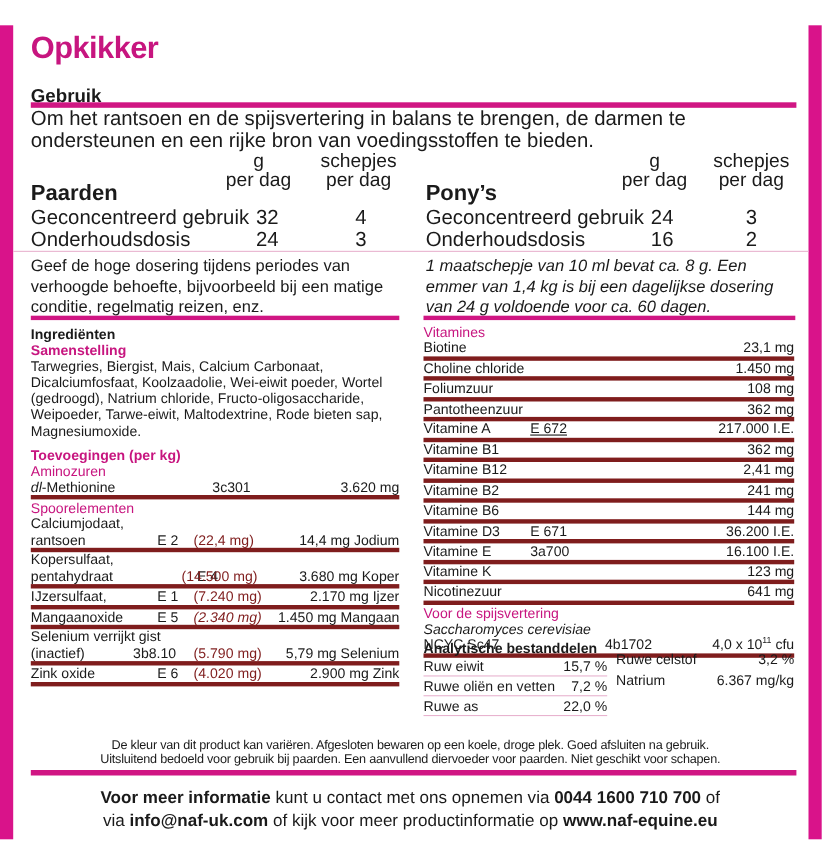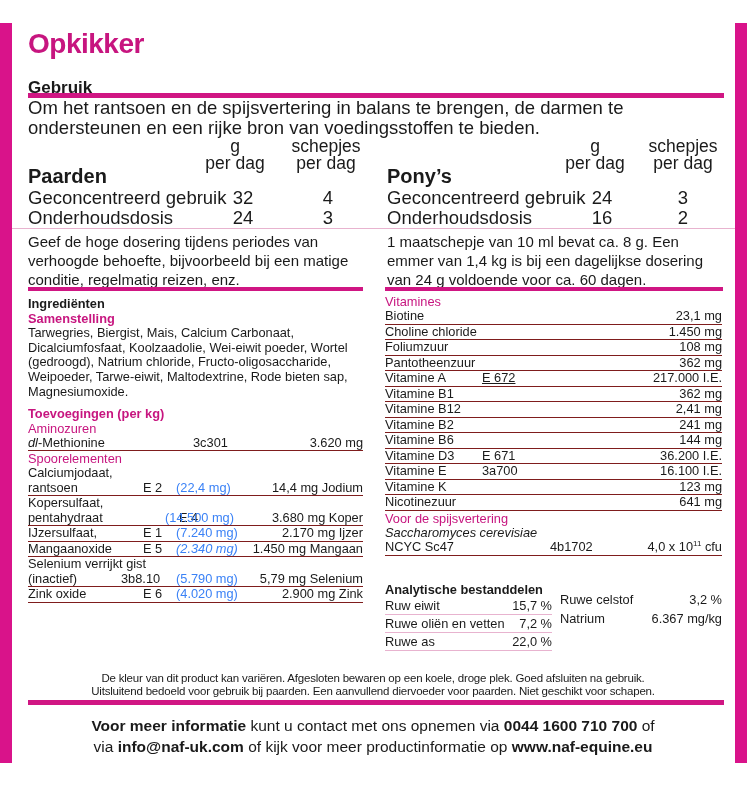--- a/index.html
+++ b/index.html
@@ -19,24 +19,24 @@
   .dose .hdr .colh { position: absolute; top: -8px; text-align: center; line-height: 17px; font-size: 17.5px; }
   .dose .row { position: relative; height: 20px; line-height: 20px; }
   .dose .row .v { position: absolute; text-align: center; }
   .note { position: absolute; top: 232px; font-size: 15px; line-height: 19px; width: 345px; }
   .small { font-size: 12.5px; line-height: 14.7px; }
   .col-left { position: absolute; left: 28px; top: 296px; width: 335px; }
   .col-right { position: absolute; left: 385px; top: 294px; width: 337px; }
   .h-black { font-weight: bold; font-size: 12.8px; }
   .h-pink-b { font-weight: bold; color: #c7157f; font-size: 12.8px; }
   .h-pink { color: #c7157f; font-size: 12.8px; }
-  .tbl-row { position: relative; border-bottom: 1px solid #7f1d1d; font-size: 12.8px; line-height: 14.5px; }
+  .tbl-row { position: relative; border-bottom: 4px solid #7f1d1d; font-size: 12.8px; line-height: 14.5px; }
   .tbl-row .c1 { display: block; }
   .tbl-row .abs { position: absolute; bottom: 0; }
-  .grey { color: #3b82f6; }
+  .grey { color: #7f1d1d; }
   .it { font-style: italic; }
   .sup { font-size: 8px; vertical-align: super; line-height: 0; }
   .analyt { position: absolute; left: 385px; top: 583px; width: 340px; font-size: 12.8px; }
   .an-row { position: relative; height: 17px; line-height: 17px; border-bottom: 1px solid #e8b3cf; }
   .footer-note { position: absolute; left: 28px; top: 672px; width: 690px; text-align: center;
                  font-size: 11.5px; line-height: 13px; letter-spacing: -0.2px; }
   .contact { position: absolute; left: 28px; top: 715px; width: 690px; text-align: center;
              font-size: 15.5px; line-height: 21px; }
   .contact b { font-weight: bold; }
 </style>
@@ -96,21 +96,21 @@
   <div class="row">
     <span>Onderhoudsdosis</span>
     <span class="v" style="left:200px; width:30px;">16</span>
     <span class="v" style="left:281px; width:30px;">2</span>
   </div>
 </div>
 
 <div style="position:absolute; left:12px; top:228px; width:723px; border-bottom:1px solid #e8b3cf;"></div>
 
 <div class="note" style="left:28px;">Geef de hoge dosering tijdens periodes van verhoogde behoefte, bijvoorbeeld bij een matige conditie, regelmatig reizen, enz.</div>
-<div class="note" style="left:387px; width:340px;">1 maatschepje van 10 ml bevat ca. 8 g. Een emmer van 1,4 kg is bij een dagelijkse dosering van 24 g voldoende voor ca. 60 dagen.</div>
+<div class="note" style="left:387px; width:340px;font-style:italic;">1 maatschepje van 10 ml bevat ca. 8 g. Een emmer van 1,4 kg is bij een dagelijkse dosering van 24 g voldoende voor ca. 60 dagen.</div>
 
 <div class="thick" style="left:28px; top:287px; width:335px; height:4px;"></div>
 <div class="thick" style="left:385px; top:287px; width:338px; height:4px;"></div>
 
 <div class="col-left">
   <div class="h-black">Ingrediënten</div>
   <div class="h-pink-b">Samenstelling</div>
   <div class="small" style="font-size:12.8px;">Tarwegries, Biergist, Mais, Calcium Carbonaat, Dicalciumfosfaat, Koolzaadolie, Wei-eiwit poeder, Wortel (gedroogd), Natrium chloride, Fructo-oligosaccharide, Weipoeder, Tarwe-eiwit, Maltodextrine, Rode bieten sap, Magnesiumoxide.</div>
   <div class="h-pink-b" style="margin-top:6px;">Toevoegingen (per kg)</div>
   <div class="h-pink">Aminozuren</div>

